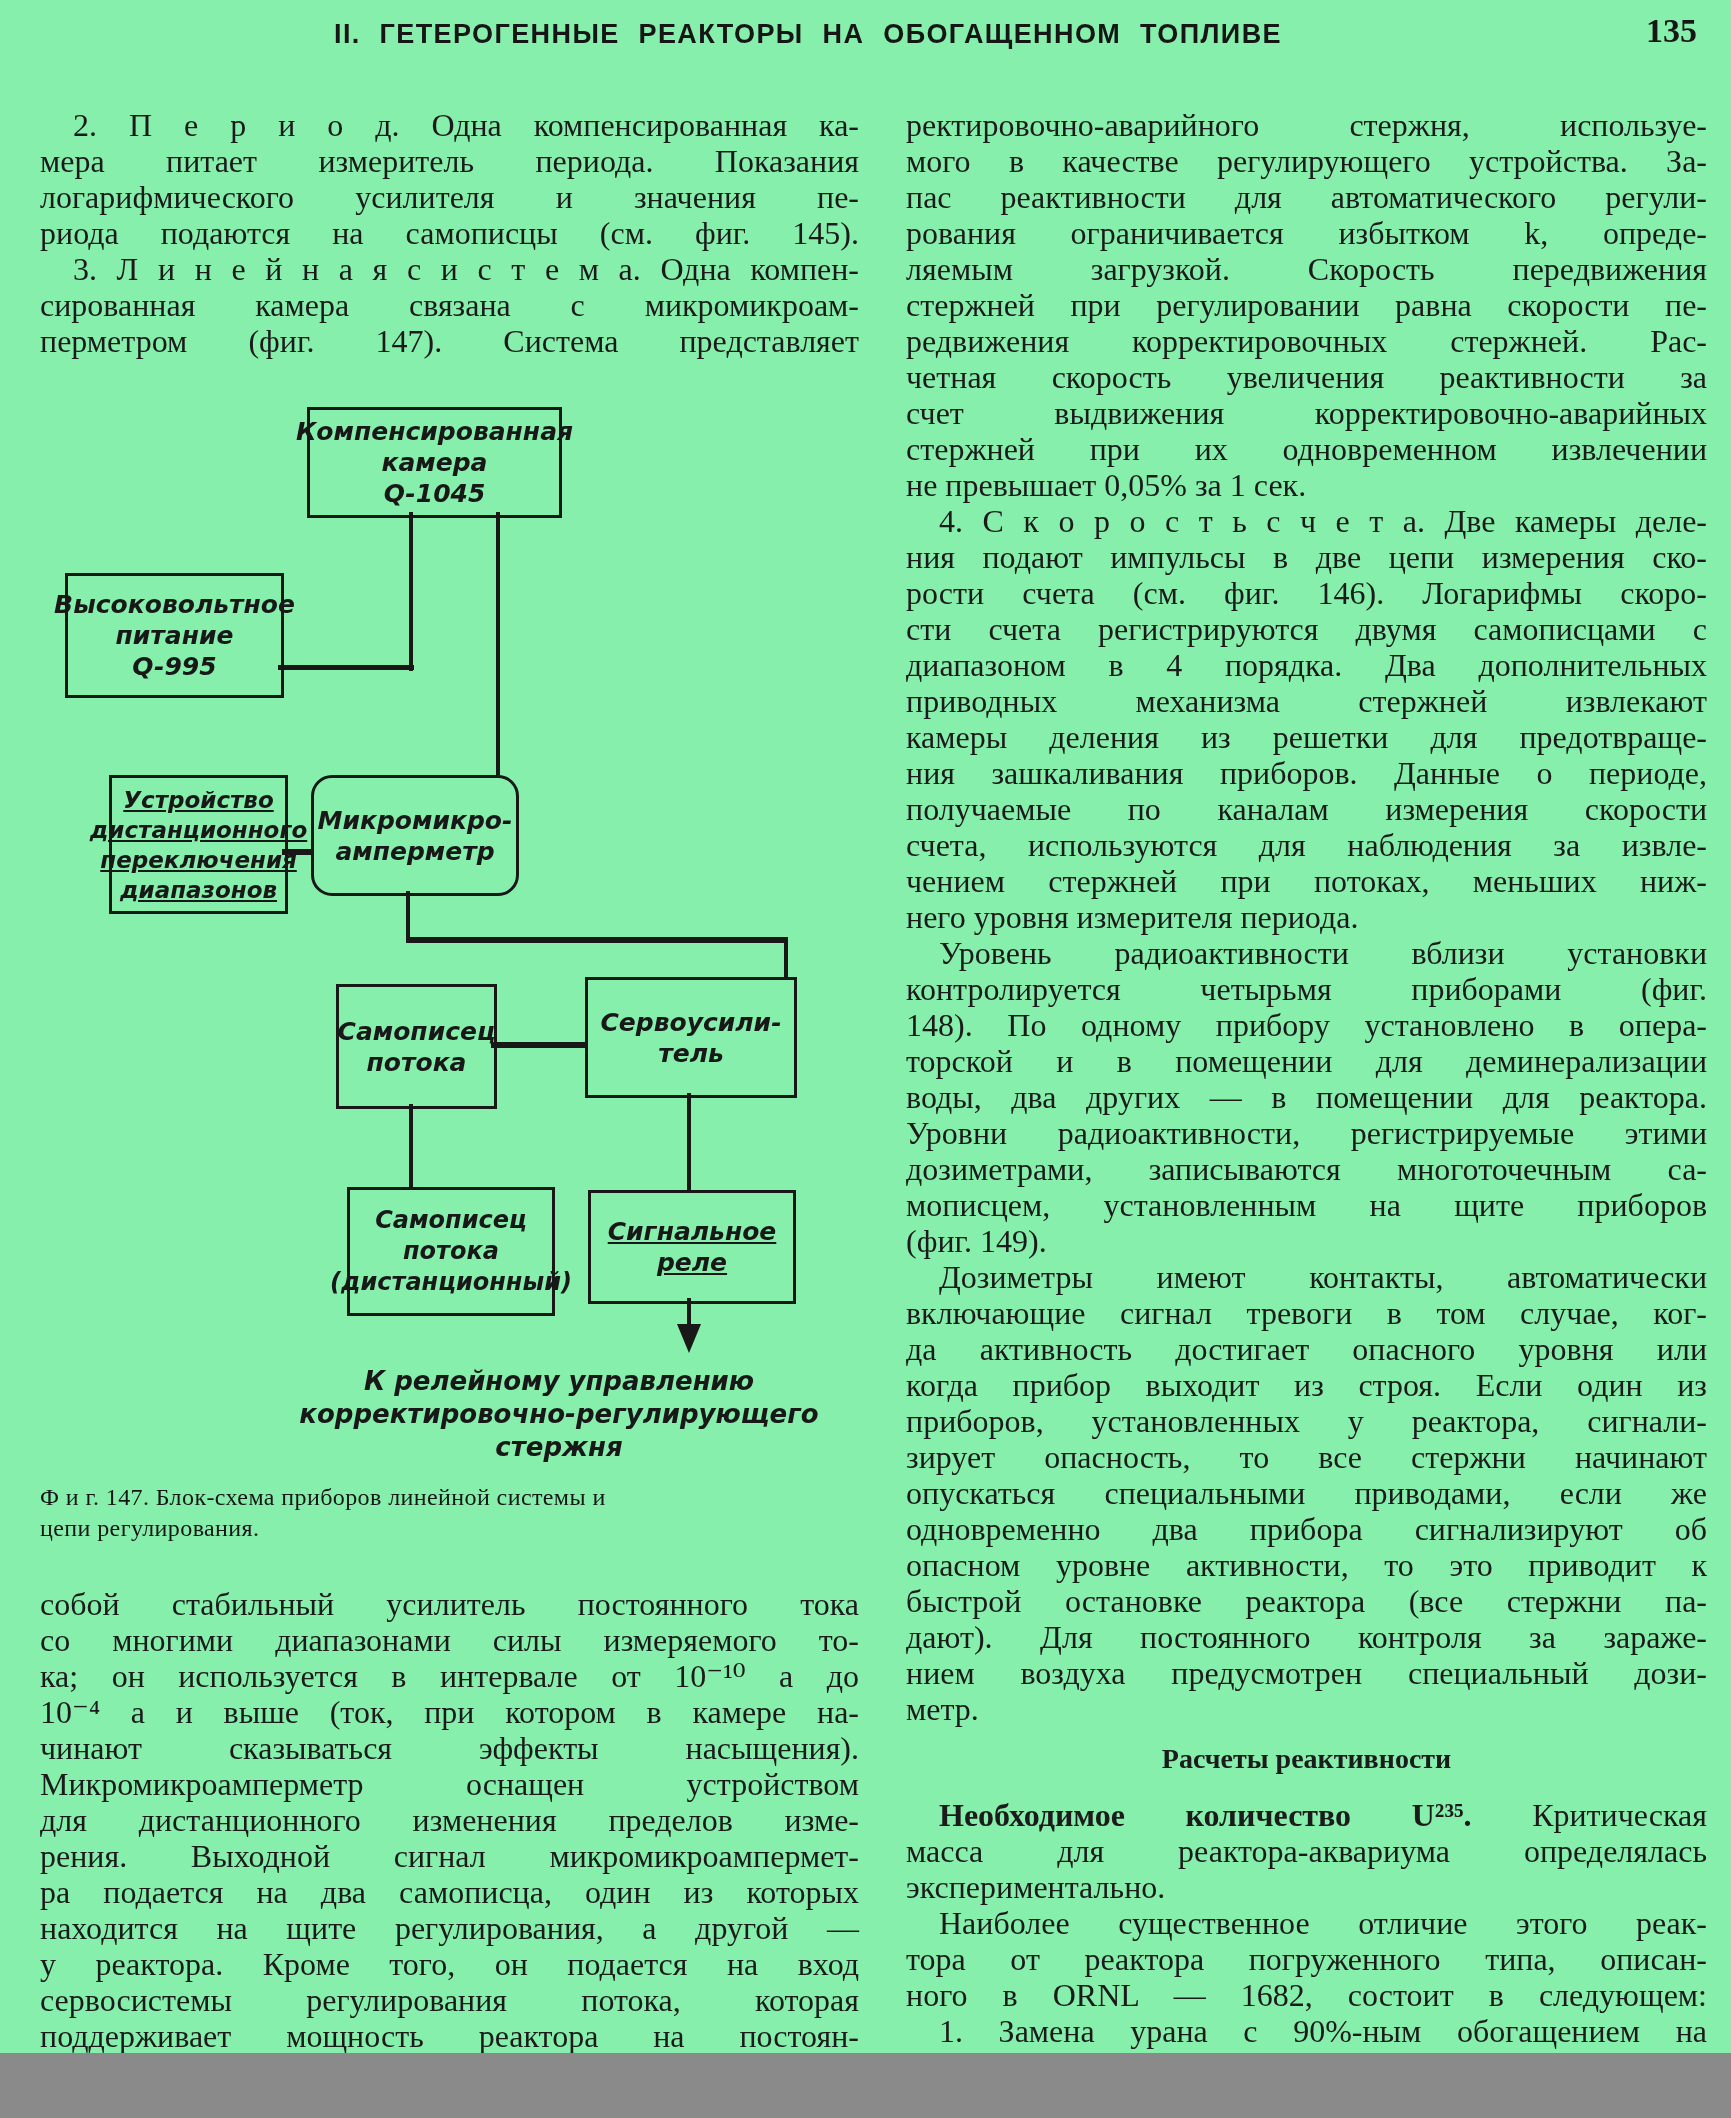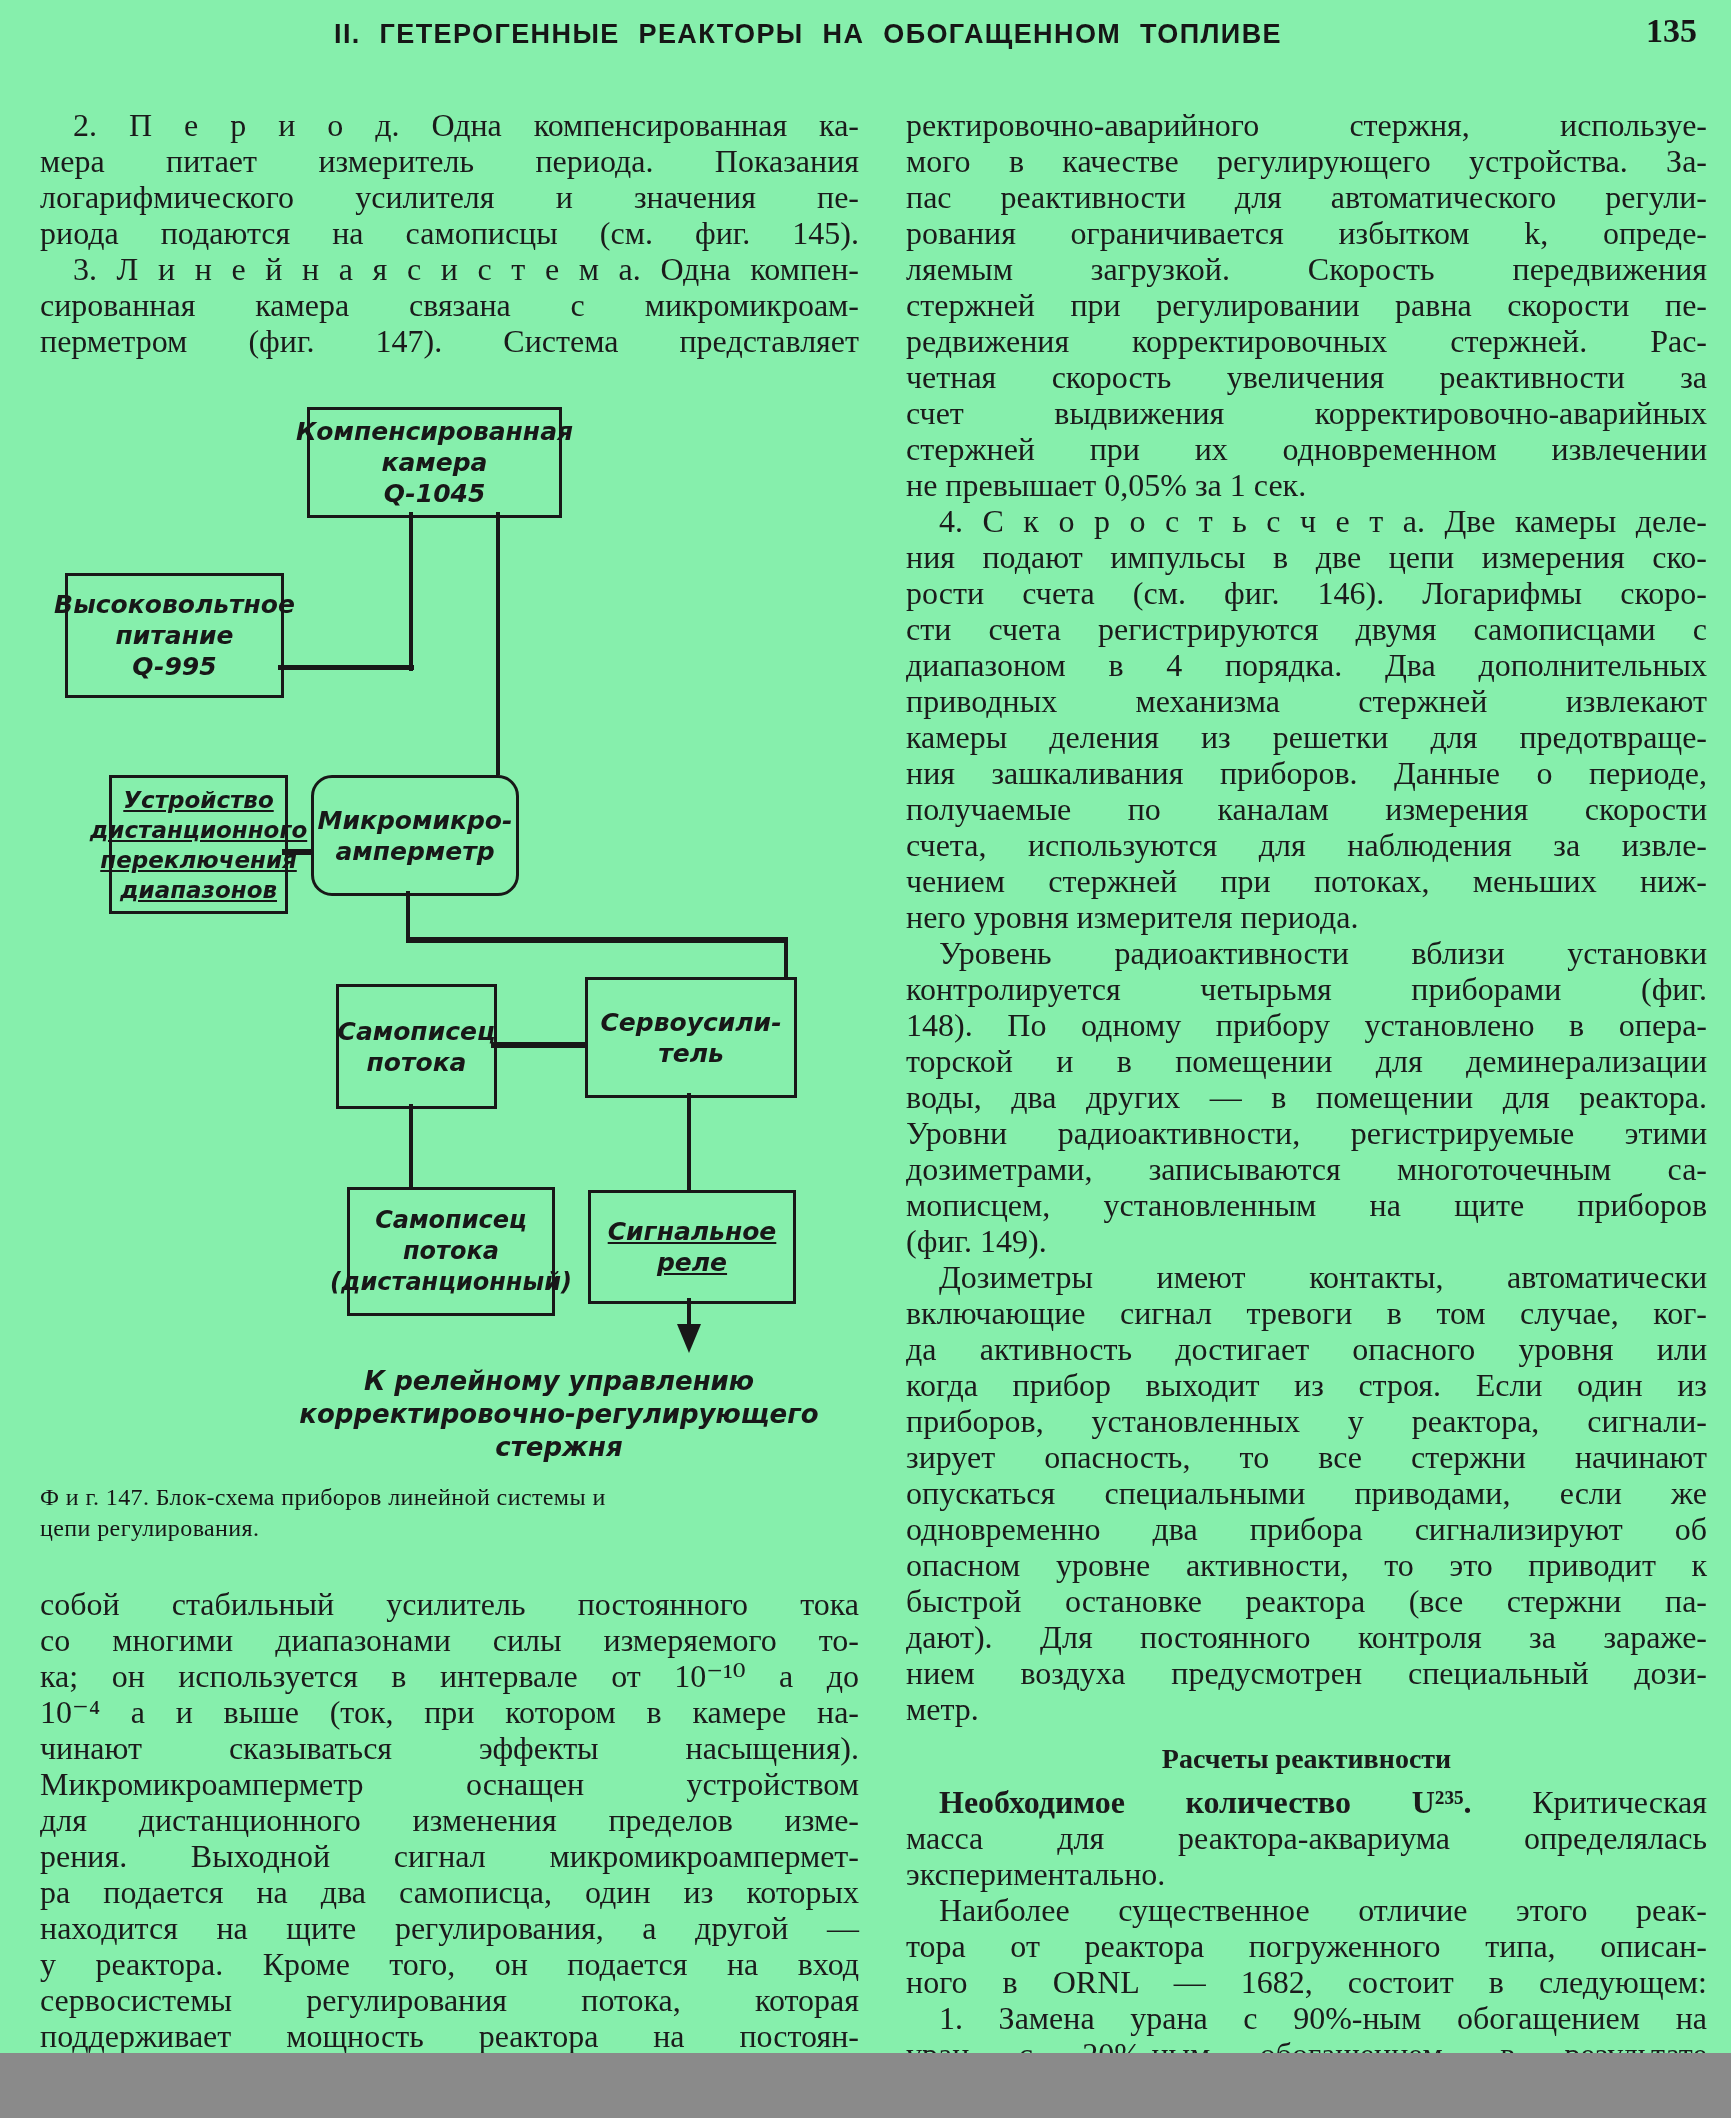--- a/index.html
+++ b/index.html
@@ -33,21 +33,21 @@
   .tline{
     height:36px;line-height:36px;
     text-align:justify;text-align-last:justify;
     white-space:nowrap;white-space:normal;
   }
   .tline.endline{text-align-last:left;}
   .tline.indent{text-indent:33px;}
   .col-heading{
     text-align:center;font-weight:bold;font-size:28px;
     height:36px;line-height:36px;
-    margin-top:14.4px;margin-bottom:7px;
+    margin-top:14.4px;margin-bottom:20px;
   }
   
   .figure{position:absolute;left:40px;top:400px;width:819px;height:1151px;}
   .fig-box{
     position:absolute;
     border:3.6px solid #181818;
     display:flex;flex-direction:column;align-items:center;justify-content:center;
     font-family:"DejaVu Sans","Liberation Sans",sans-serif;
     font-style:italic;font-weight:bold;
     font-size:25px;line-height:31px;

